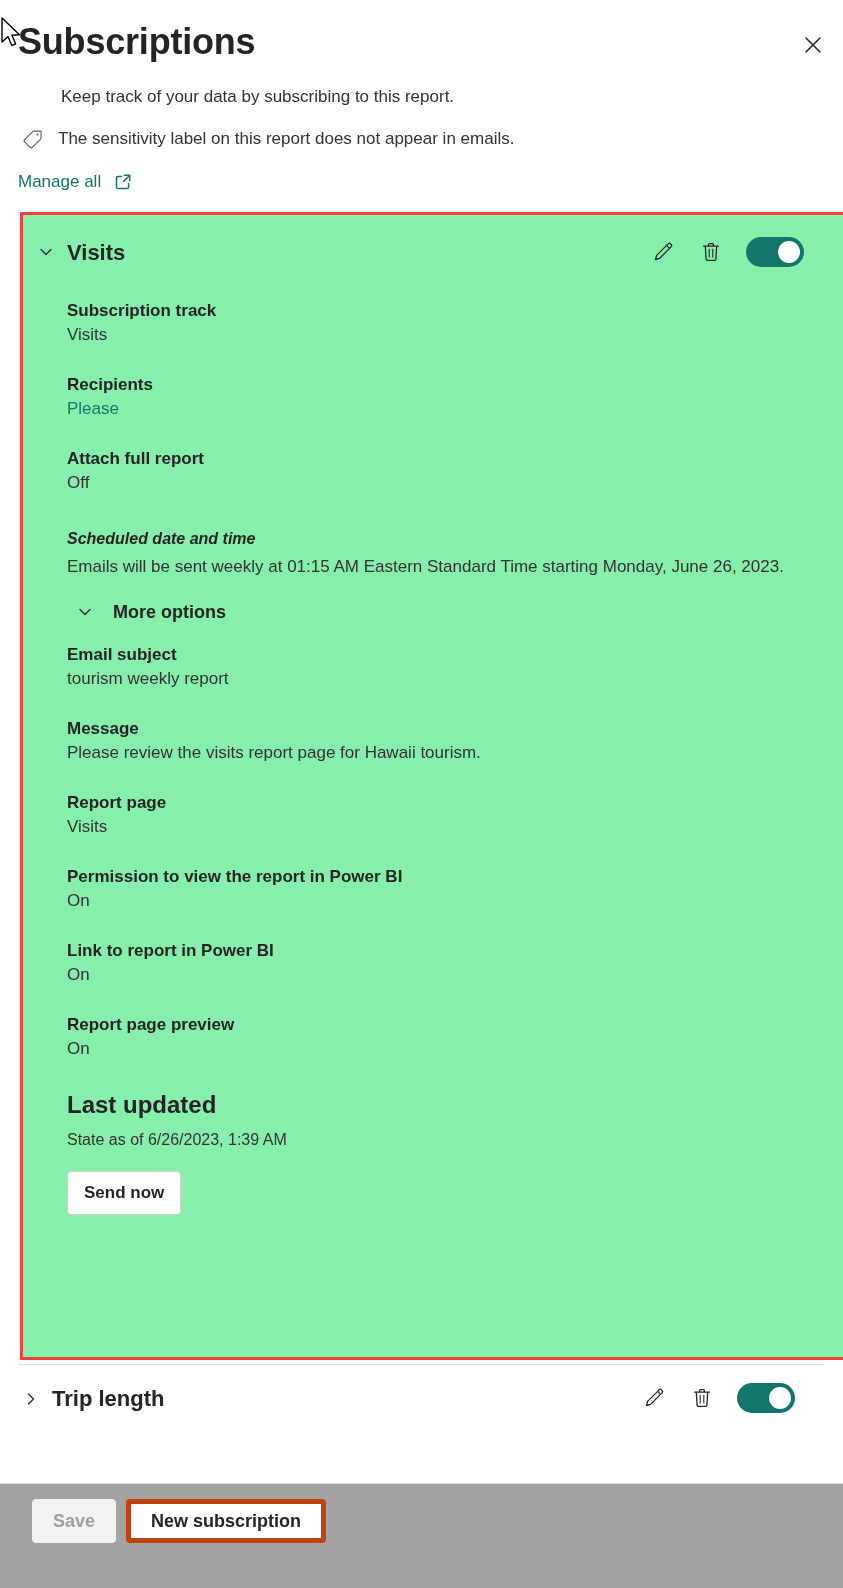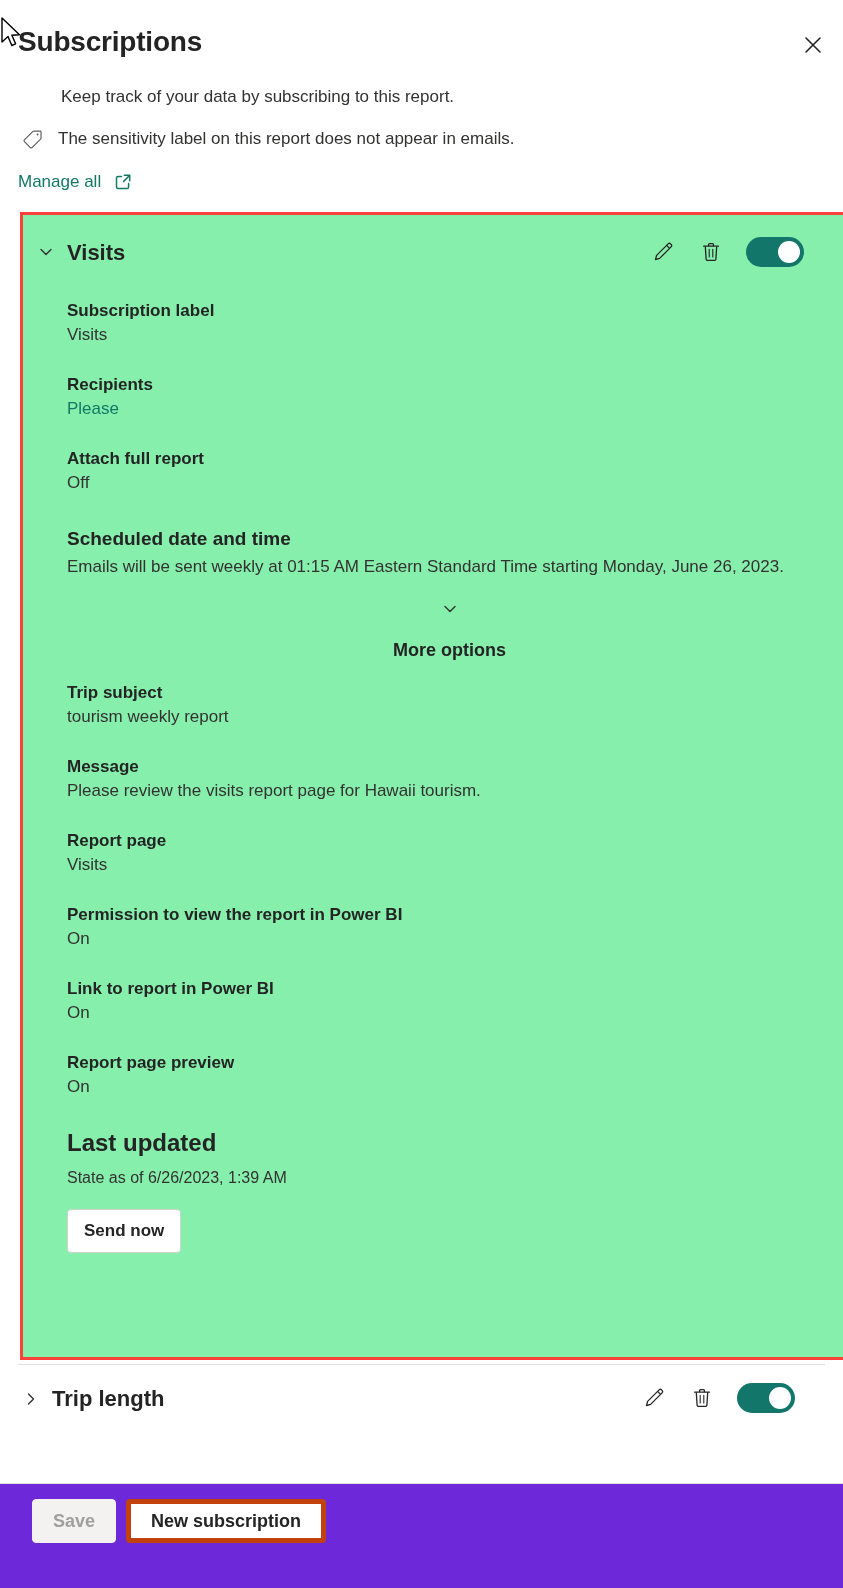--- a/index.html
+++ b/index.html
@@ -19,21 +19,21 @@
 
   
   .panel-header {
     position: absolute;
     left: 0; top: 0; right: 0;
     height: 212px;
   }
   .panel-title {
     position: absolute;
     left: 18px; top: 22px;
-    font-size: 28px;
+    font-size: 36px;
     font-weight: 600;
     letter-spacing: -0.2px;
     color: #242424;
     line-height: 40px;
   }
   .close-btn {
     position: absolute;
     right: 13px; top: 28px;
     width: 34px; height: 34px;
     display: flex; align-items: center; justify-content: center;
@@ -173,38 +173,38 @@
     line-height: 24px;
   }
   .field-value.link { color: #117865; cursor: pointer; }
 
   .sp-18 { height: 18px; }
   .sp-26 { height: 26px; }
   .sp-30 { height: 30px; }
   .sp-10 { height: 10px; }
 
   .field-label.lg {
-    font-size: 19px;
+    font-size: 16px;
     font-weight: 700;
     line-height: 28px;
+    font-style: italic;
   }
   .schedule-desc {
     font-size: 17px;
     color: #333231;
     line-height: 28px;
     max-width: 778px;
   }
 
   .more-options-row {
     display: flex;
     align-items: center;
     gap: 18px;
     margin-left: 8px;
     cursor: pointer;
-    flex-direction: column;
   }
   .more-options-row .chevron {
     width: 20px; height: 20px;
     display: flex; align-items: center; justify-content: center;
     color: #323130;
   }
   .more-options-label {
     font-size: 18px;
     font-weight: 600;
     color: #242424;
@@ -281,21 +281,21 @@
     left: 0; top: 1483px;
     width: 843px;
     height: 1px;
     background: #e1dfdd;
   }
   .footer {
     position: absolute;
     left: 0; top: 1484px;
     width: 843px;
     height: 104px;
-    background: #6d28d9;
+    background: #a3a3a3;
   }
   .footer-inner {
     position: absolute;
     left: 32px; top: 15px;
     display: flex;
     align-items: center;
     gap: 10px;
   }
   .btn {
     display: inline-flex;
@@ -394,21 +394,21 @@
       </button>
       <button class="toggle" aria-label="Enabled">
         <span class="knob"></span>
       </button>
     </div>
   </div>
 
   <div class="fields">
 
     <div class="field">
-      <div class="field-label">Subscription label</div>
+      <div class="field-label">Subscription track</div>
       <div class="field-value">Visits</div>
     </div>
 
     <div class="sp-26"></div>
 
     <div class="field">
       <div class="field-label">Recipients</div>
       <div class="field-value link">Please</div>
     </div>
 
@@ -433,21 +433,21 @@
         <svg width="18" height="18" viewBox="0 0 18 18" fill="none">
           <path d="M4 6.5 L9 11.5 L14 6.5" stroke="#323130" stroke-width="1.4" stroke-linecap="round" stroke-linejoin="round"></path>
         </svg>
       </span>
       <span class="more-options-label">More options</span>
     </div>
 
     <div class="sp-18"></div>
 
     <div class="field">
-      <div class="field-label">Trip subject</div>
+      <div class="field-label">Email subject</div>
       <div class="field-value">tourism weekly report</div>
     </div>
 
     <div class="sp-26"></div>
 
     <div class="field">
       <div class="field-label">Message</div>
       <div class="field-value">Please review the visits report page for Hawaii tourism.</div>
     </div>
 

